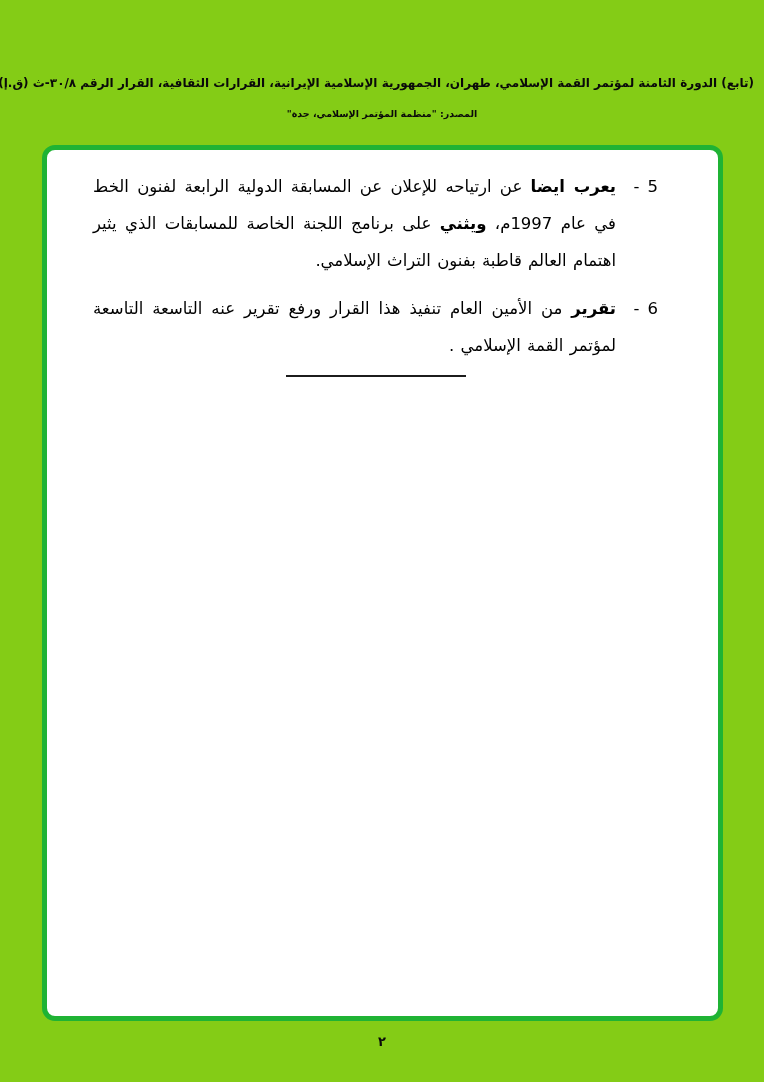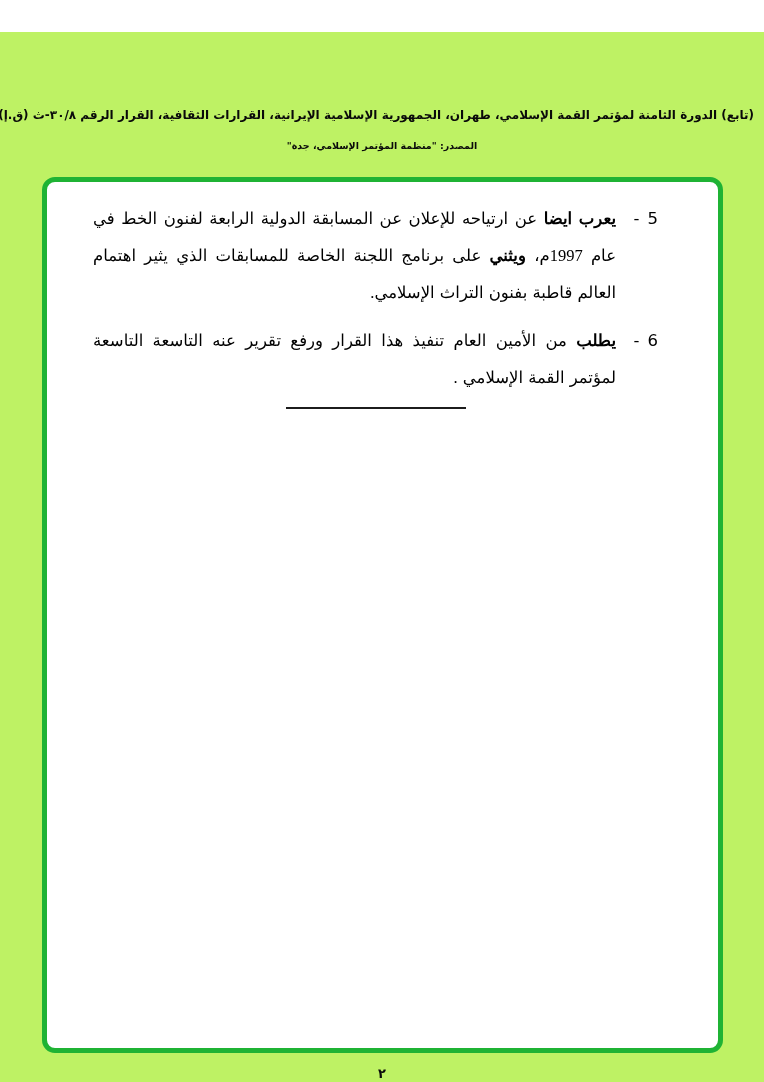--- a/index.html
+++ b/index.html
@@ -5,21 +5,21 @@
   * { margin: 0; padding: 0; box-sizing: border-box; }
   html, body { background: #ffffff; }
   body {
     width: 764px;
     height: 1082px;
     position: relative;
     font-family: "DejaVu Sans", sans-serif;
     color: #000;
     overflow: hidden;
   }
-  .page { position: absolute; inset: 0; background: #bef264; margin-top: 32px; }
+  .page { position: absolute; inset: 0; background: #84cc16; }
 
   
   .header-line1 {
     position: absolute;
     top: 76px; left: 10px; right: 10px;
     text-align: center;
     direction: rtl;
     font-weight: bold;
     font-size: 12px;
     letter-spacing: 0;
@@ -65,21 +65,20 @@
     line-height: 37px;
     font-weight: normal;
   }
   .item-text {
     flex: 1;
     font-size: 16.5px;
     line-height: 37px;
     text-align: justify;
     text-align-last: right;
     word-spacing: 1px;
-    font-family: Liberation Serif, serif;
   }
   .item-text .b { font-weight: bold; }
 
   .divider {
     width: 180px;
     margin: 8px auto 0 auto;
     border-top: 2px solid #1c1c1c;
     height: 0;
   }
 
@@ -110,21 +109,21 @@
               <span>5</span>
               <span>-</span>
             </div>
             <p class="item-text"><span class="b">يعرب ايضا</span><span> عن ارتياحه للإعلان عن المسابقة الدولية الرابعة لفنون الخط في عام 1997م، </span><span class="b">ويثني</span><span> على برنامج اللجنة الخاصة للمسابقات الذي يثير اهتمام العالم قاطبة بفنون التراث الإسلامي.</span></p>
           </div>
           <div class="item">
             <div class="item-num">
               <span>6</span>
               <span>-</span>
             </div>
-            <p class="item-text"><span class="b">يطلب</span><span> من الأمين العام تنفيذ هذا القرار ورفع تقرير عنه التاسعة التاسعة لمؤتمر القمة الإسلامي .</span></p>
+            <p class="item-text"><span class="b">تقرير</span><span> من الأمين العام تنفيذ هذا القرار ورفع تقرير عنه التاسعة التاسعة لمؤتمر القمة الإسلامي .</span></p>
           </div>
         </div>
       <div class="divider"></div>
     </div>
   </div>
 
   <div class="page-number">٢</div>
 
 </div>
 

